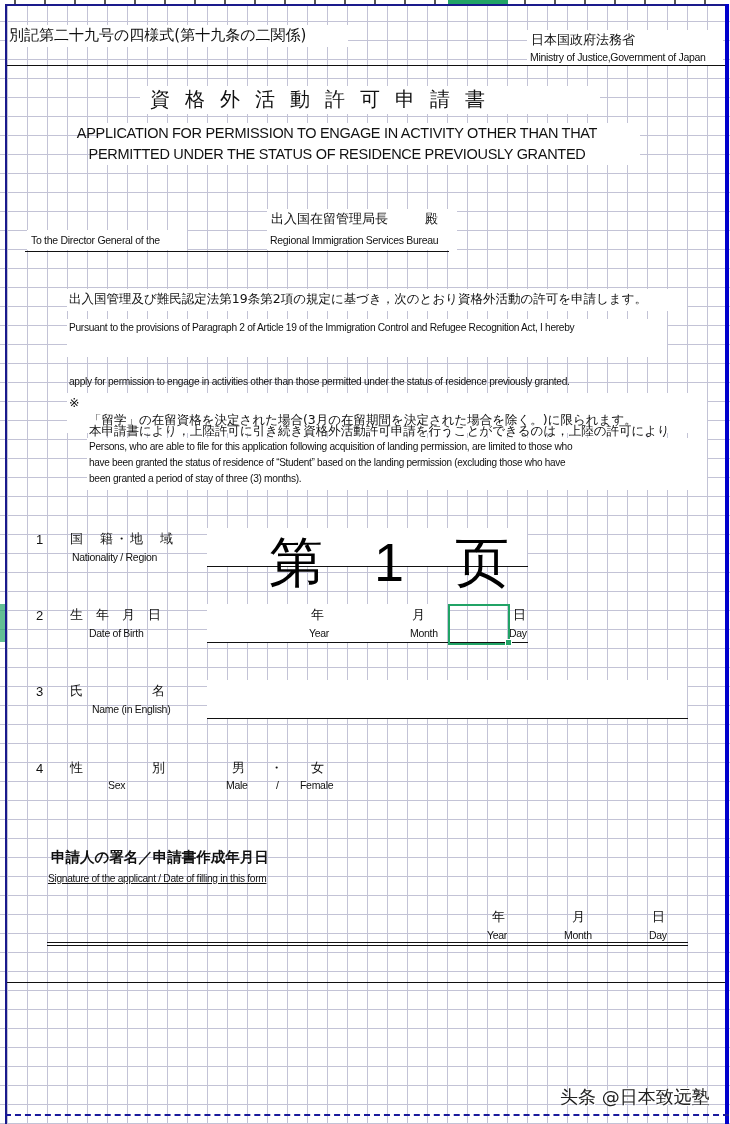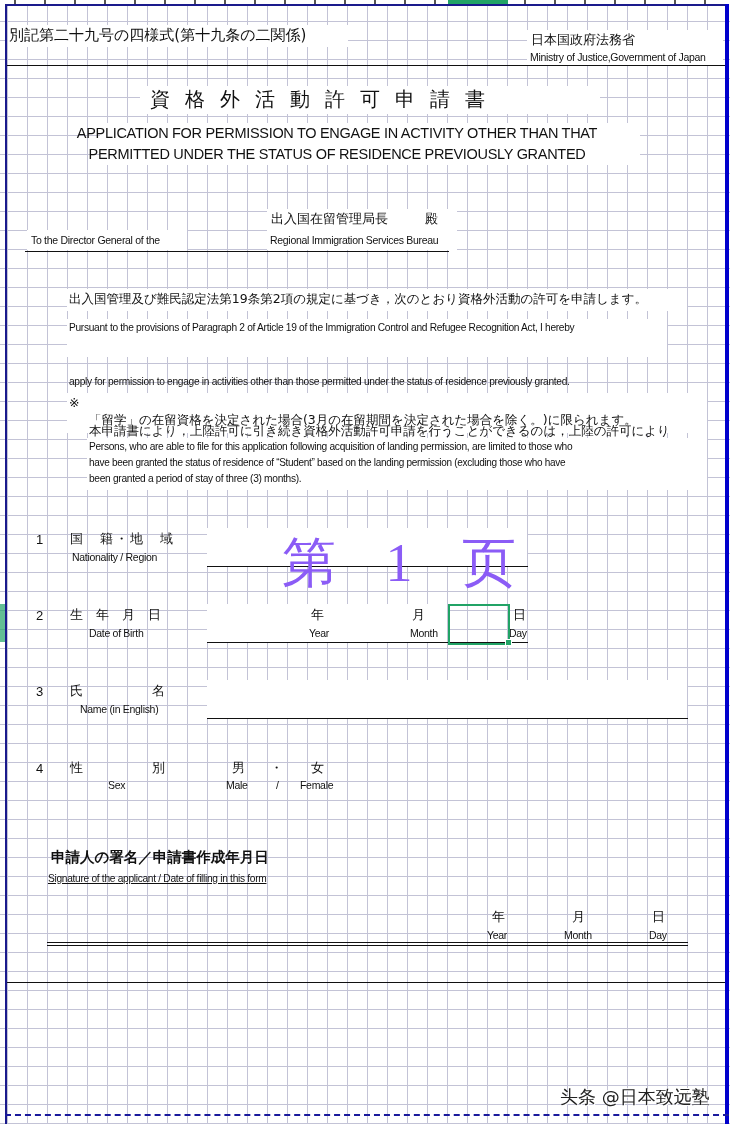--- a/index.html
+++ b/index.html
@@ -31,21 +31,21 @@
   .hline { position: absolute; height: 1px; background: #111; }
   .t { position: absolute; white-space: nowrap; line-height: 1; }
   .jp { font-family: "DejaVu Sans", sans-serif; }
   .en { font-family: "Liberation Sans", sans-serif; letter-spacing: -0.3px; }
   .title-jp { font-size: 20px; letter-spacing: 15px; }
   .title-en { font-size: 14.5px; text-align: center; width: 674px; left: 0; }
   .small-en { font-size: 10.5px; }
   .mid-jp { font-size: 13px; }
   .sel-cell { position: absolute; left: 448px; top: 604px; width: 58px; height: 37px; border: 2px solid #21a366; }
   .sel-handle { position: absolute; left: 505px; top: 639px; width: 5px; height: 5px; background: #21a366; border: 1px solid #fff; }
-  .watermark { position: absolute; left: 282px; top: 527px; font-size: 54px; color: #8b5cf6; letter-spacing: 18px; font-family: Liberation Serif, serif; }
+  .watermark { position: absolute; left: 269px; top: 527px; font-size: 54px; color: #000000; letter-spacing: 18px; font-family: Liberation Sans, sans-serif; }
   .footer-wm { position: absolute; left: 560px; top: 1085px; font-size: 18px; color: #222; text-shadow: 1px 1px 0 #fff, -1px -1px 0 #fff; }
 </style>
 </head>
 <body>
 
 <div class="grid"></div>
 
 <div class="white" style="left:8px;top:25px;width:340px;height:22px;"></div>
 <div class="white" style="left:527px;top:30px;width:196px;height:36px;"></div>
 <div class="white" style="left:140px;top:86px;width:460px;height:28px;"></div>
@@ -111,21 +111,21 @@
 <div class="t" style="left:450px;top:606px;width:56px;height:34px;"></div>
 <div class="t jp mid-jp" style="left:513px;top:608px;">日</div>
 <div class="t en small-en" style="left:509px;top:628px;">Day</div>
 <div class="hline" style="left:207px;top:642px;width:321px;"></div>
 <div class="sel-cell"></div>
 <div class="sel-handle"></div>
 
 <div class="t en" style="left:36px;top:685px;font-size:13px;">3</div>
 <div class="t jp mid-jp" style="left:70px;top:684px;">氏</div>
 <div class="t jp mid-jp" style="left:152px;top:684px;">名</div>
-<div class="t en small-en" style="left:80px;top:704px;">Name (in English)</div>
+<div class="t en small-en" style="left:92px;top:704px;">Name (in English)</div>
 <div class="t" style="left:207px;top:697px;width:481px;height:20px;"></div>
 <div class="hline" style="left:207px;top:718px;width:481px;"></div>
 
 <div class="t en" style="left:36px;top:762px;font-size:13px;">4</div>
 <div class="t jp mid-jp" style="left:70px;top:761px;">性</div>
 <div class="t jp mid-jp" style="left:152px;top:761px;">別</div>
 <div class="t en small-en" style="left:108px;top:780px;">Sex</div>
 <div class="t jp mid-jp" style="left:232px;top:761px;">男</div>
 <div class="t jp mid-jp" style="left:270px;top:761px;">・</div>
 <div class="t jp mid-jp" style="left:311px;top:761px;">女</div>

